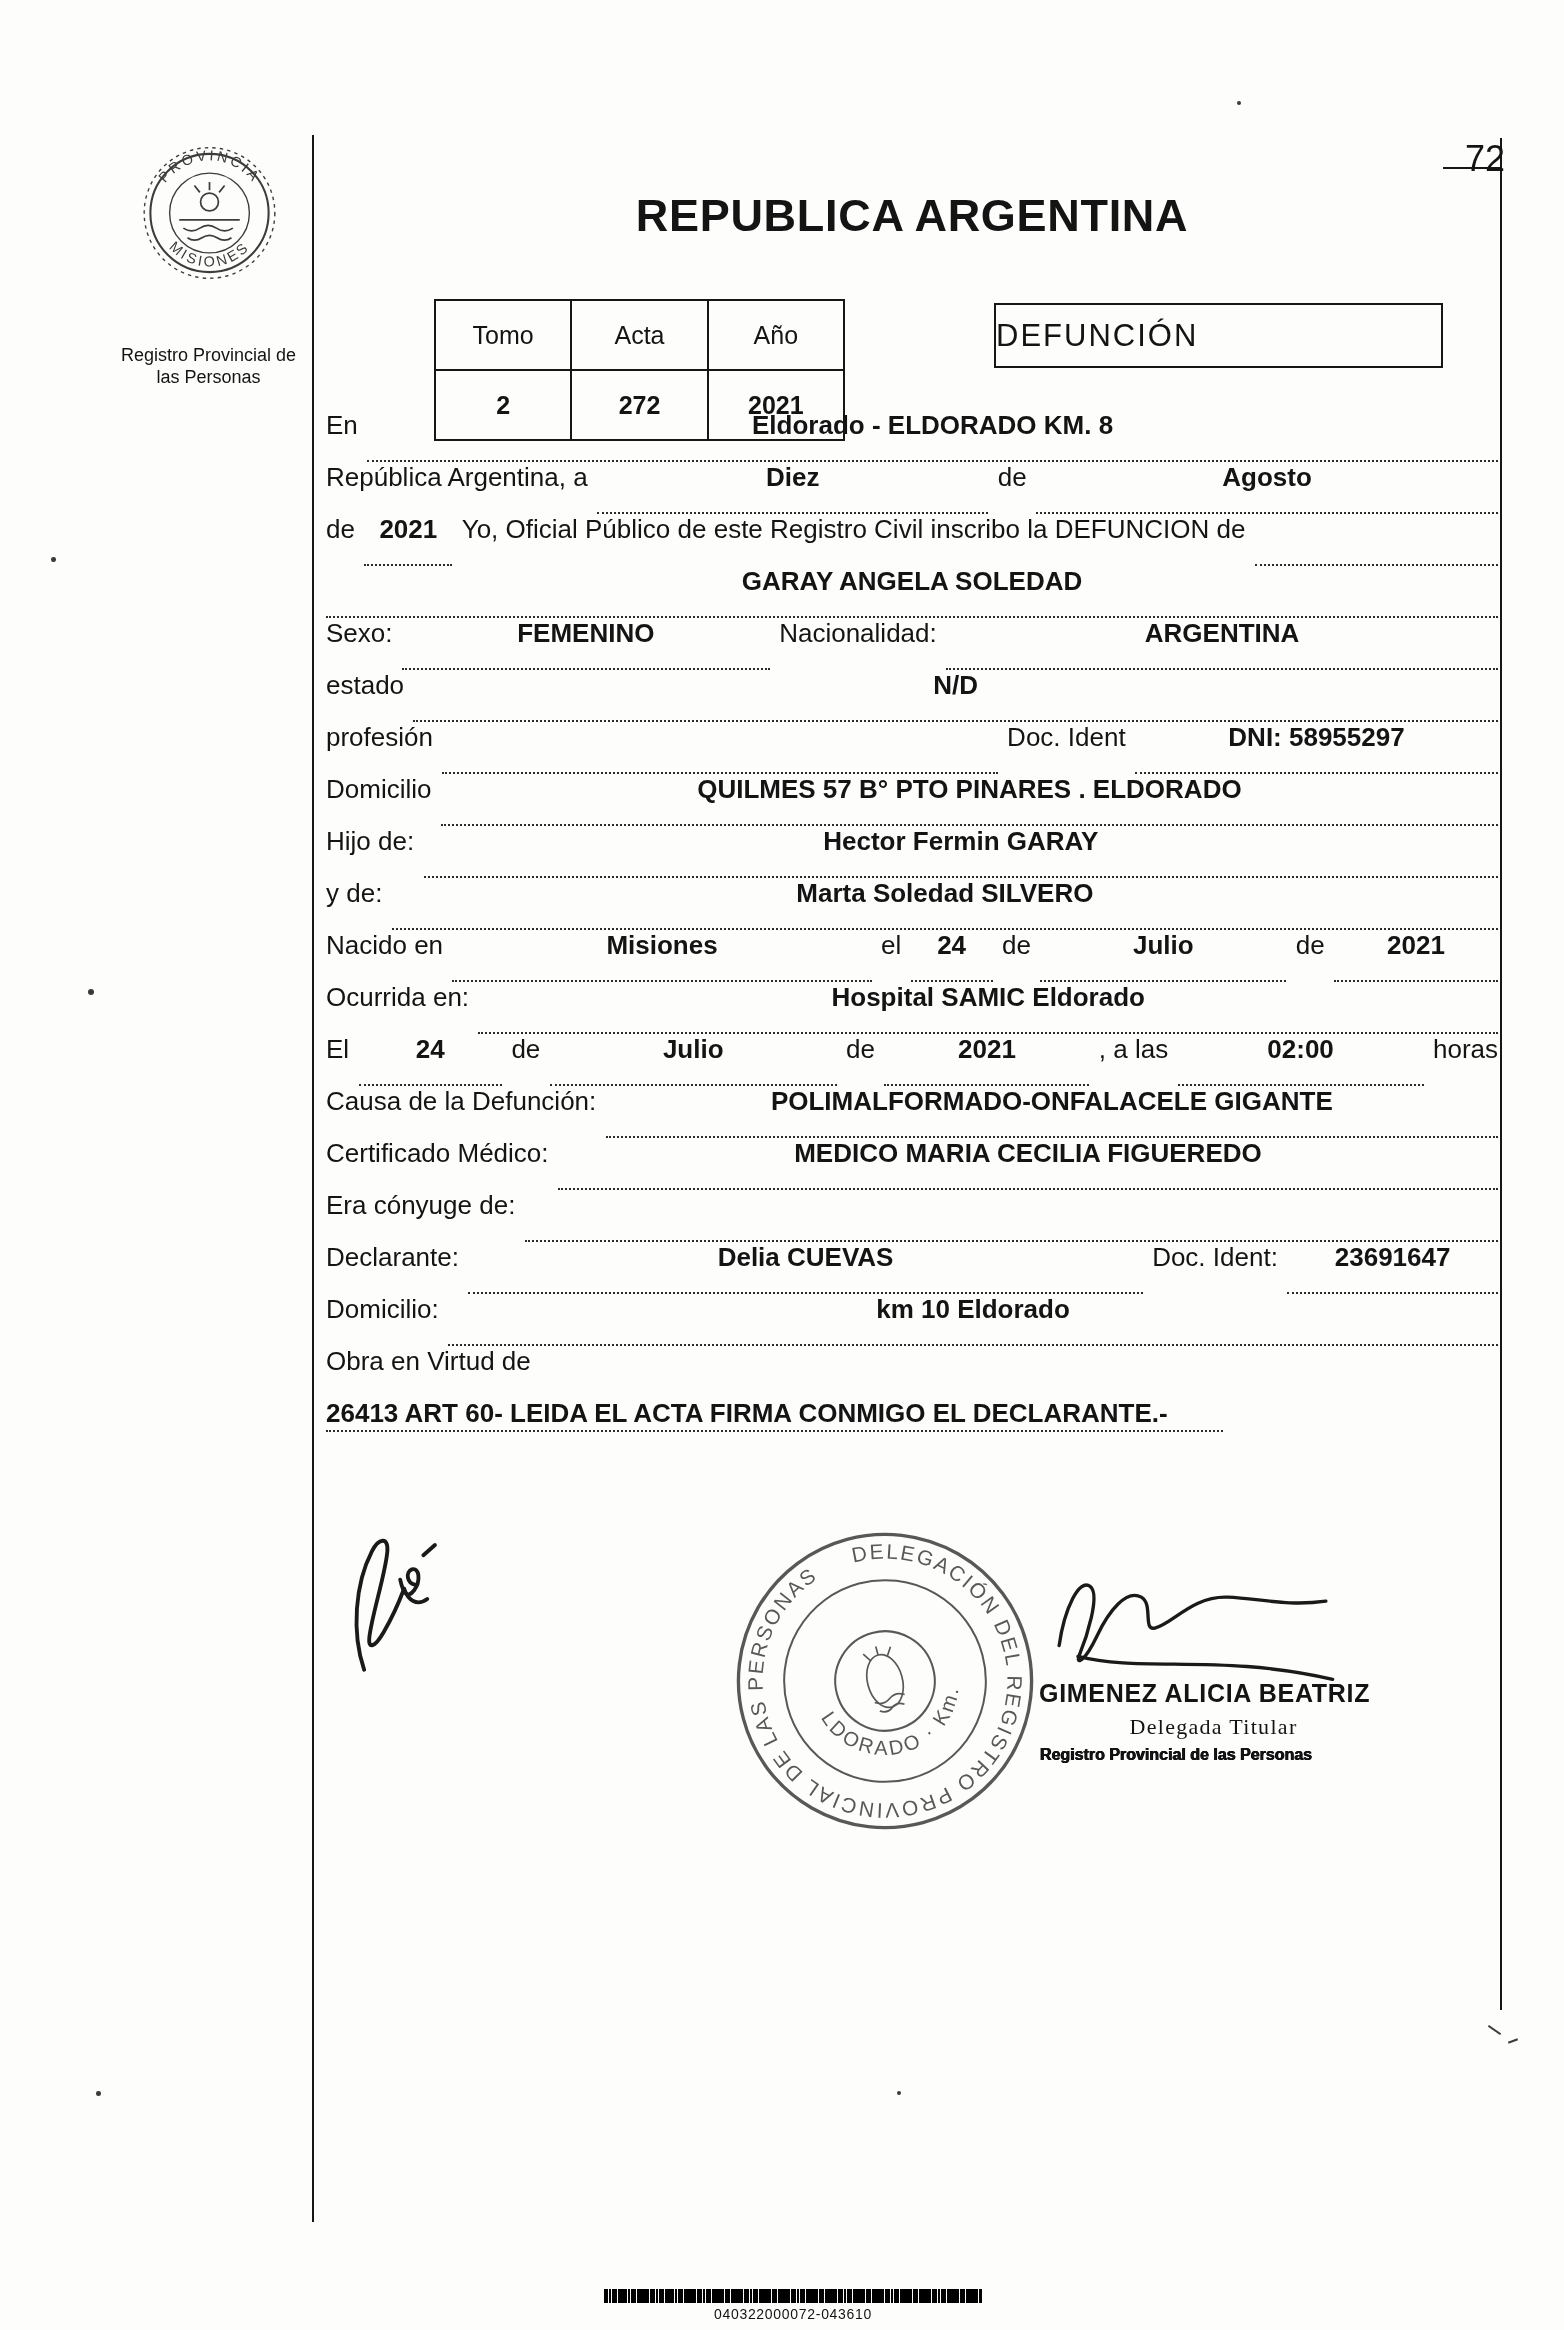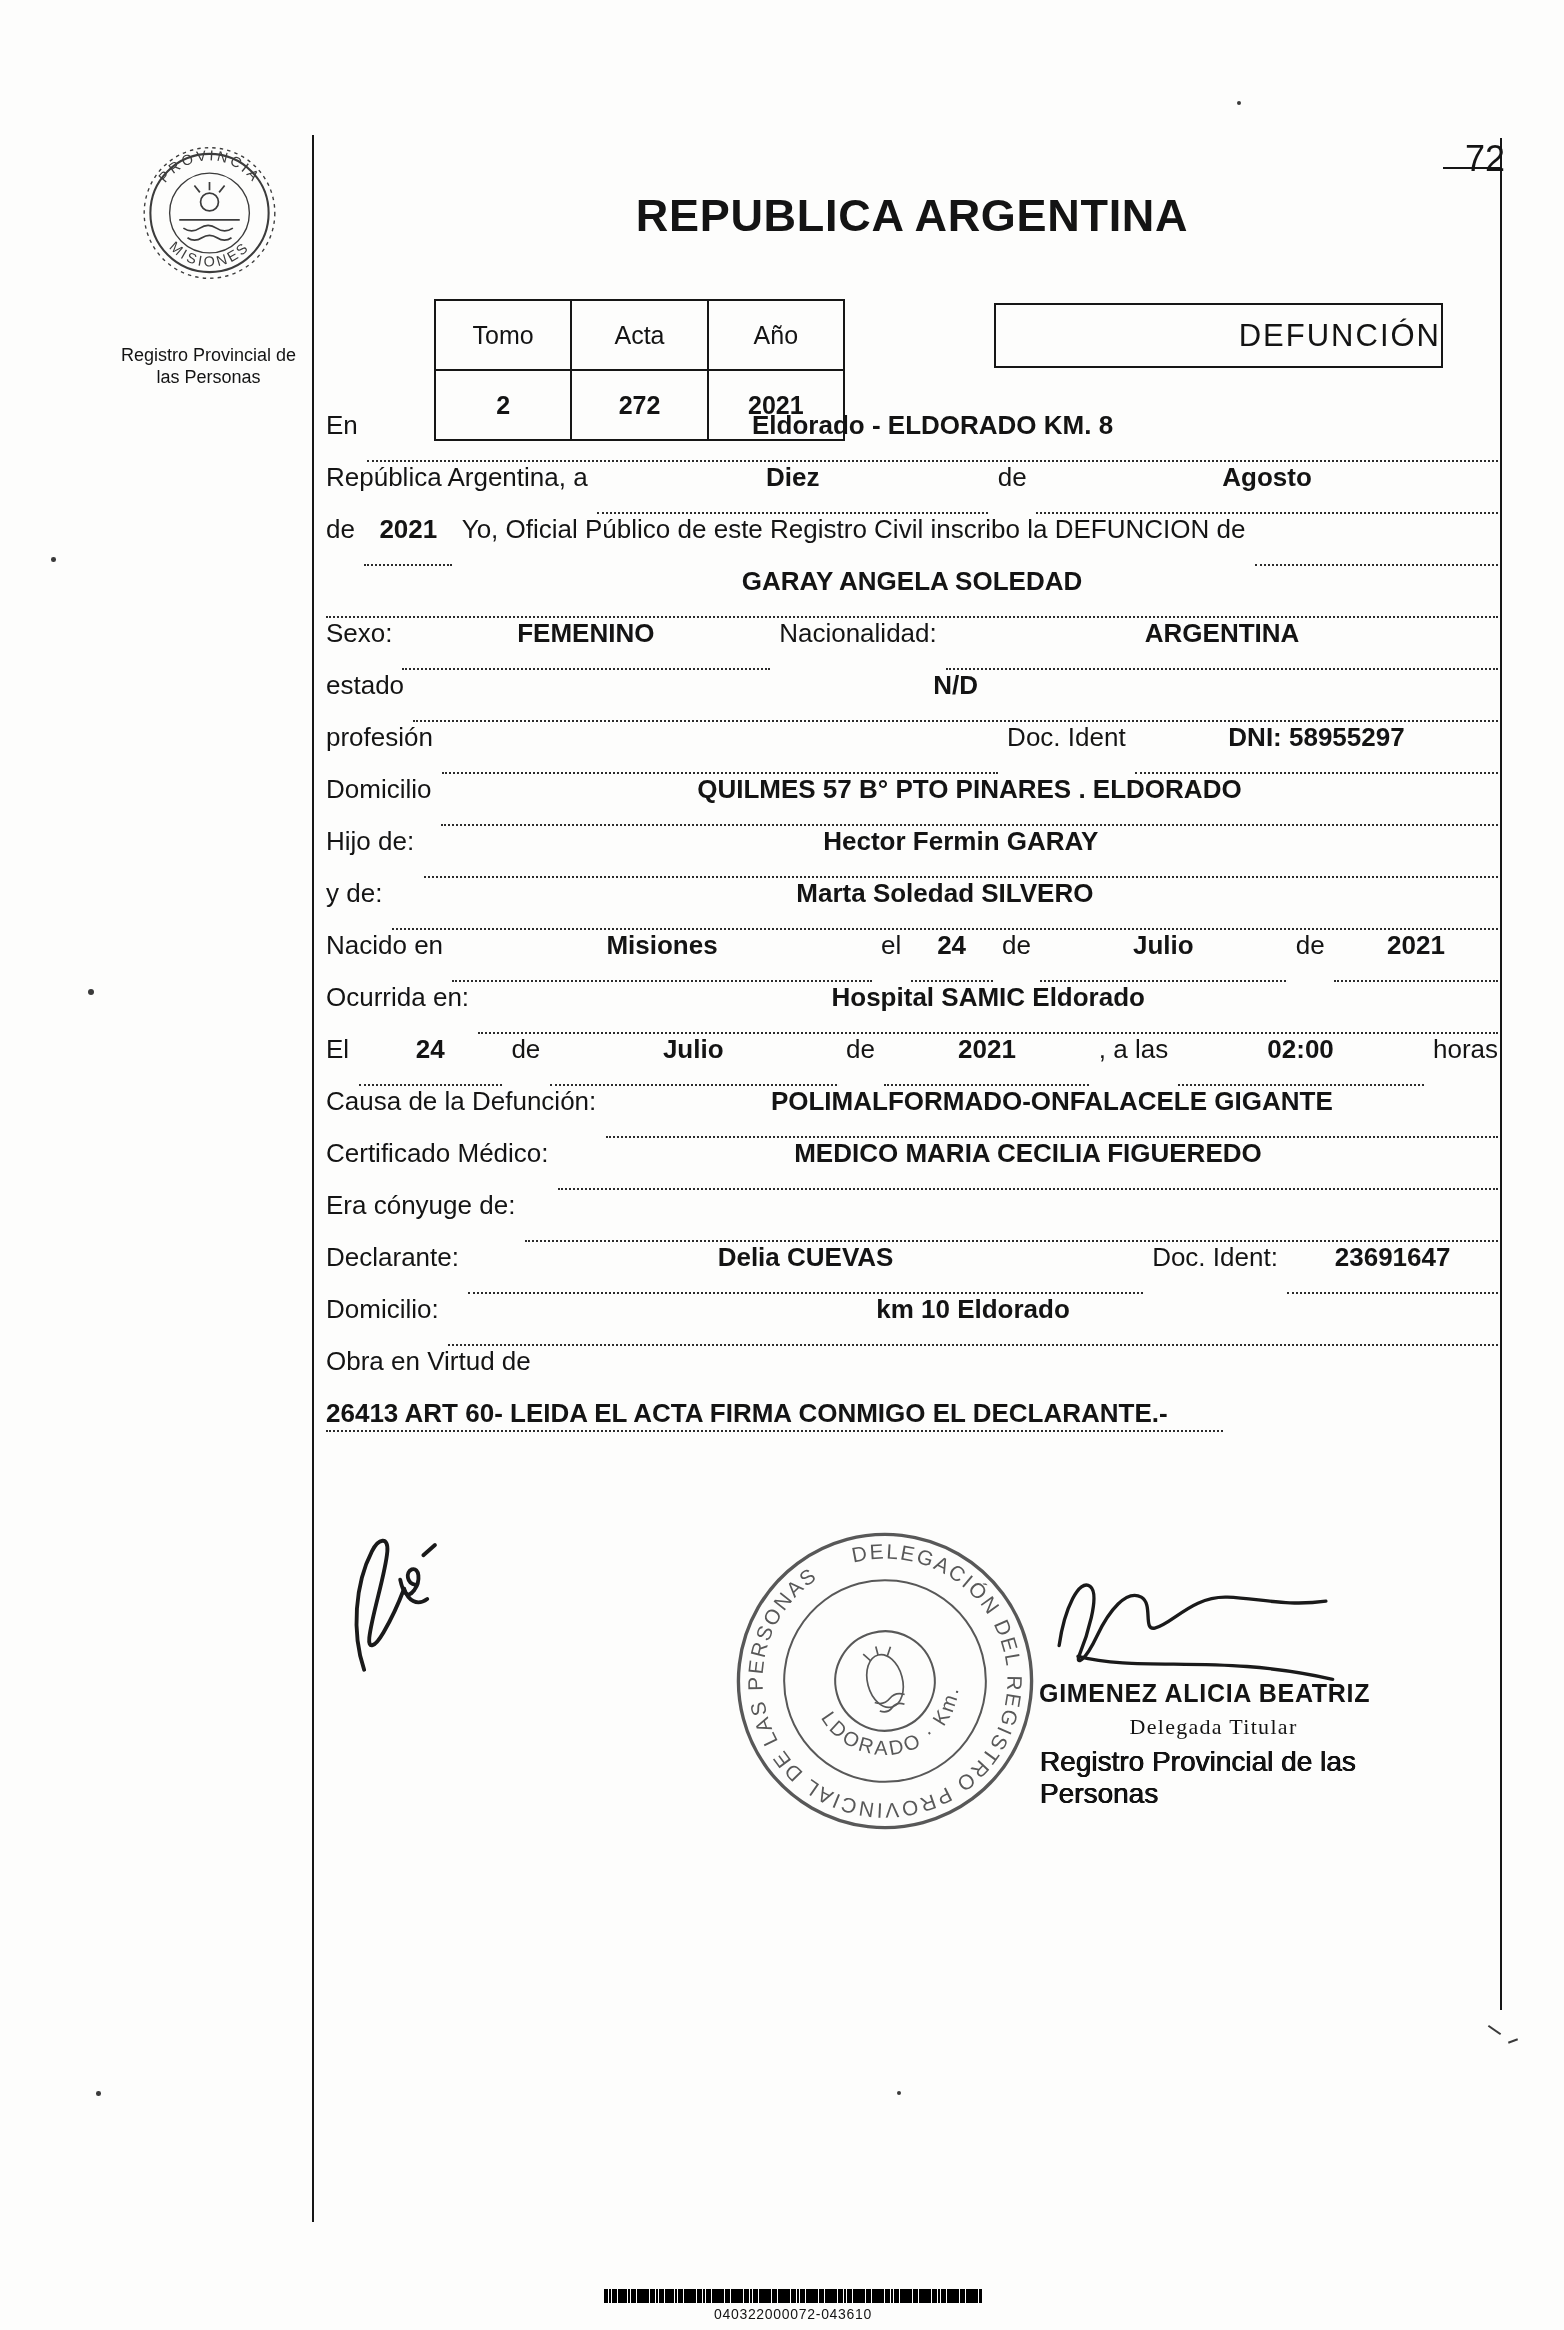--- a/index.html
+++ b/index.html
@@ -21,40 +21,40 @@
 
   .title { position:absolute; left:326px; top:190px; width:1172px; margin:0;
     text-align:center; font-size:45px; font-weight:bold; letter-spacing:0.7px; }
 
   .regtable { position:absolute; left:434px; top:299px; width:411px; height:74px;
     border-collapse:collapse; table-layout:fixed; }
   .regtable td { border:2px solid #161616; text-align:center; font-size:25px; height:36px; padding:16px; }
   .regtable tr.vals td { font-weight:bold; }
 
   .defbox { position:absolute; left:994px; top:303px; width:445px; height:61px;
-    border:2px solid #161616; display:flex; align-items:center; justify-content:flex-end;
+    border:2px solid #161616; display:flex; align-items:center; justify-content:flex-start;
     font-size:31px; letter-spacing:2px; }
 
   .form { position:absolute; left:326px; top:410px; width:1172px; }
   .frow { display:flex; height:52px; column-gap:9.4px; }
   .flabel { font-size:26px; padding-bottom:5.4px; white-space:nowrap; }
   .ffill  { border-bottom:2.7px dotted #2b2b2b; font-weight:bold; font-size:26px;
     text-align:center; padding-bottom:2.7px; white-space:nowrap; min-width:0; }
   .fspace { }
 
   .sig-left  { position:absolute; left:341px; top:1526px; width:148px; height:155px; }
   .stamp     { position:absolute; left:727px; top:1523px; width:316px; height:316px; opacity:.85; }
   .sig-right { position:absolute; left:1047px; top:1566px; width:291px; height:135px; z-index:3; }
 
   .signer-name { position:absolute; left:1039px; top:1679px; width:351px;
     font-size:25px; font-weight:bold; letter-spacing:0.7px; }
   .signer-role { position:absolute; left:1072px; top:1714px; width:283px; text-align:center;
     font-family:"Liberation Serif", serif; font-size:22px; letter-spacing:1.3px; }
   .signer-org  { position:absolute; left:1040px; top:1746px; width:351px;
-    font-size:28px; font-weight:normal;
+    font-size:16px; font-weight:bold;
     text-shadow:0.4px 0 0 #000, -0.4px 0 0 #000; }
 
   .barcode { position:absolute; left:604px; top:2289px; width:378px; height:14px;
     background:repeating-linear-gradient(90deg,#000 0 4px,#fff 4px 4.7px,#000 4.7px 7.4px,#fff 7.4px 8px,#000 8px 9.4px); }
   .barcode-text { position:absolute; left:604px; top:2306px; width:378px; text-align:center;
     font-size:14px; letter-spacing:0.7px; }
 
   .speck { position:absolute; background:#3a3a3a; border-radius:50%; }
   .mark  { position:absolute; background:#3a3a3a; }
 

